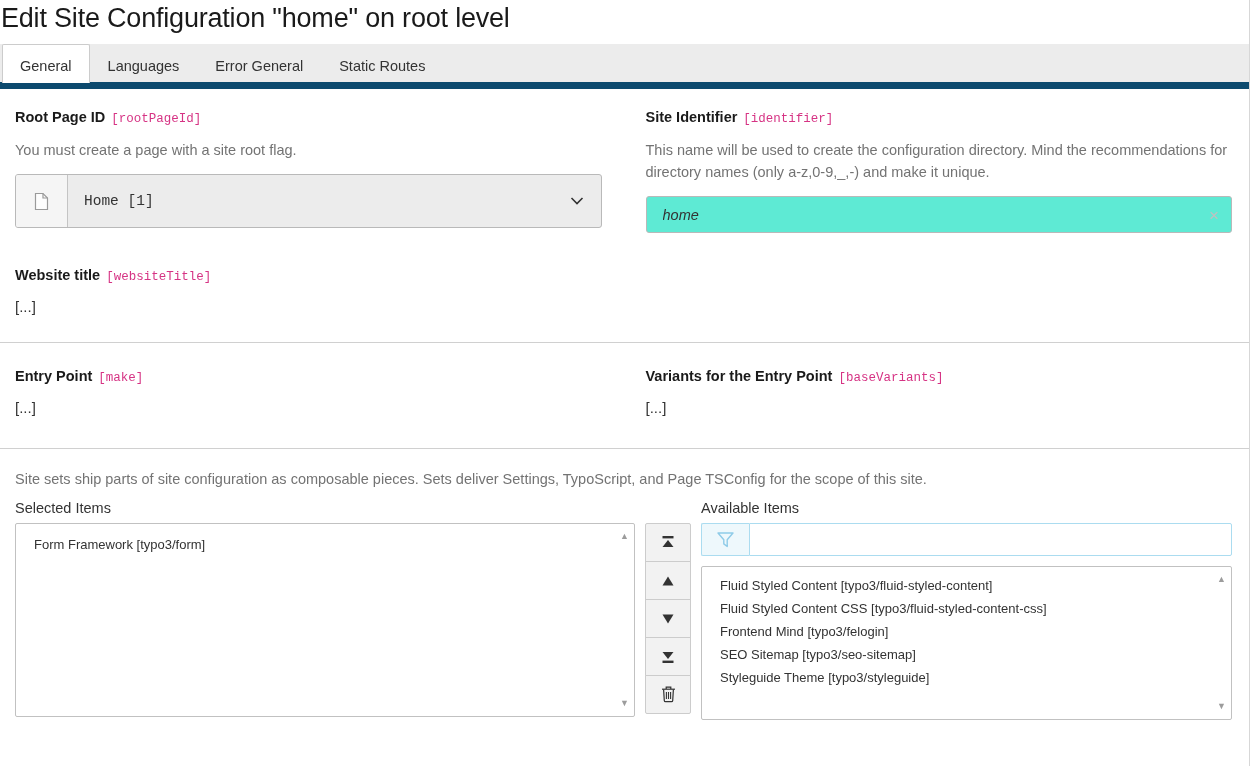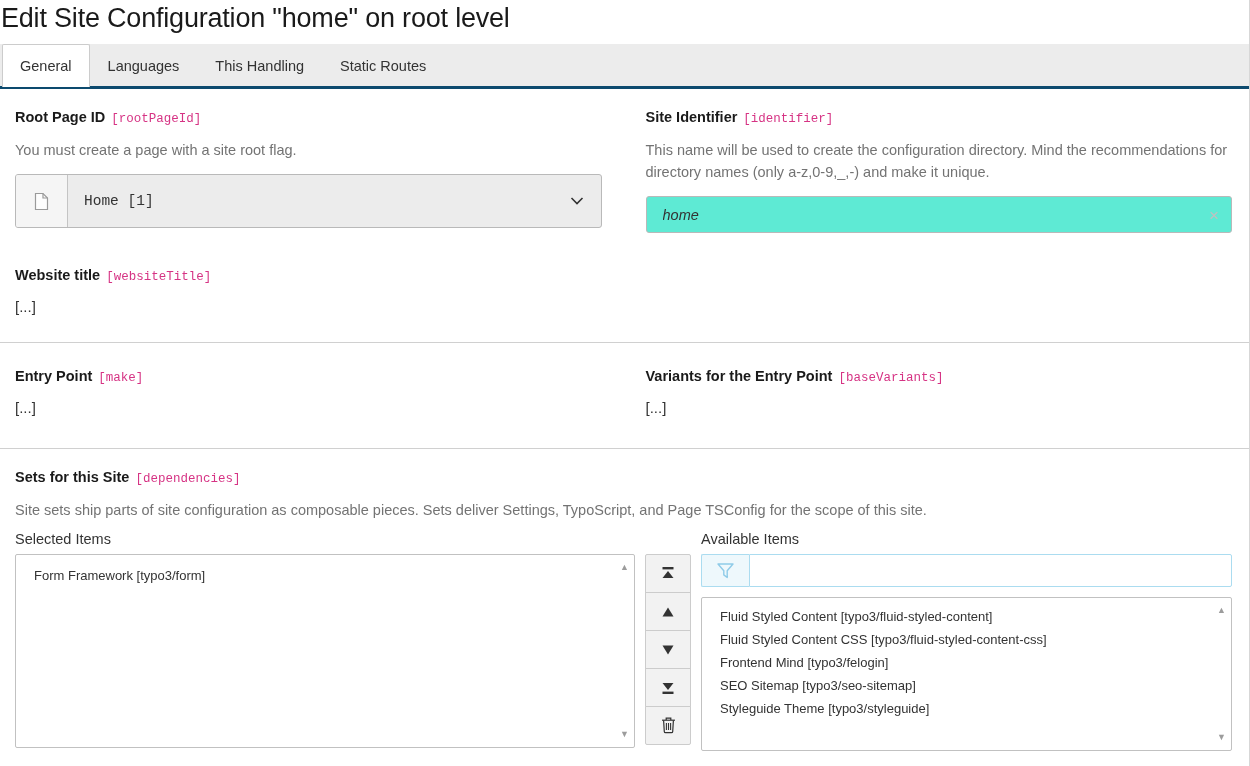--- a/index.html
+++ b/index.html
@@ -22,21 +22,21 @@
     font-weight: 500;
     color: #1a1a1a;
     padding: 3px 0 0 1px;
     height: 44px;
     letter-spacing: -0.2px;
     white-space: nowrap;
   }
   
   .tabbar {
     background: #ececec;
-    border-bottom: 3px solid #0c4a6e;
+    border-bottom: 7px solid #0c4a6e;
     height: 45px;
     display: flex;
     align-items: stretch;
     padding-left: 2px;
   }
   .tab {
     padding: 13px 17px 0 17px;
     font-size: 14.5px;
     color: #333;
     border: 1px solid transparent;
@@ -233,21 +233,21 @@
 </head>
 <body>
 
 <div class="module">
 
   <h1 class="page-title">Edit Site Configuration "home" on root level</h1>
 
   <div class="tabbar">
     <div class="tab active">General</div>
     <div class="tab">Languages</div>
-    <div class="tab">This Handling</div>
+    <div class="tab">Error General</div>
     <div class="tab">Static Routes</div>
   </div>
 
   <div class="content">
 
     <div class="grid-2">
       <div>
         <div class="form-label">
           <span>Root Page ID</span><span class="code">[rootPageId]</span>
         </div>
@@ -302,23 +302,20 @@
         <div class="form-label">
           <span>Variants for the Entry Point</span><span class="code">[baseVariants]</span>
         </div>
         <span class="collapsed-toggle">[...]</span>
       </div>
     </div>
 
     <div class="divider mt31"></div>
 
     <div class="mt19">
-      <div class="form-label">
-        <span>Sets for this Site</span><span class="code">[dependencies]</span>
-      </div>
       <div class="form-desc">Site sets ship parts of site configuration as composable pieces. Sets deliver Settings, TypoScript, and Page TSConfig for the scope of this site.</div>
 
       <div class="sets-columns">
 
         <div class="col-selected">
           <div class="col-label">Selected Items</div>
           <div class="listbox selected-box">
             <span class="scroll-arrow up">▲</span>
             <span class="scroll-arrow down">▼</span>
           <div class="list-item">Form Framework [typo3/form]</div>

